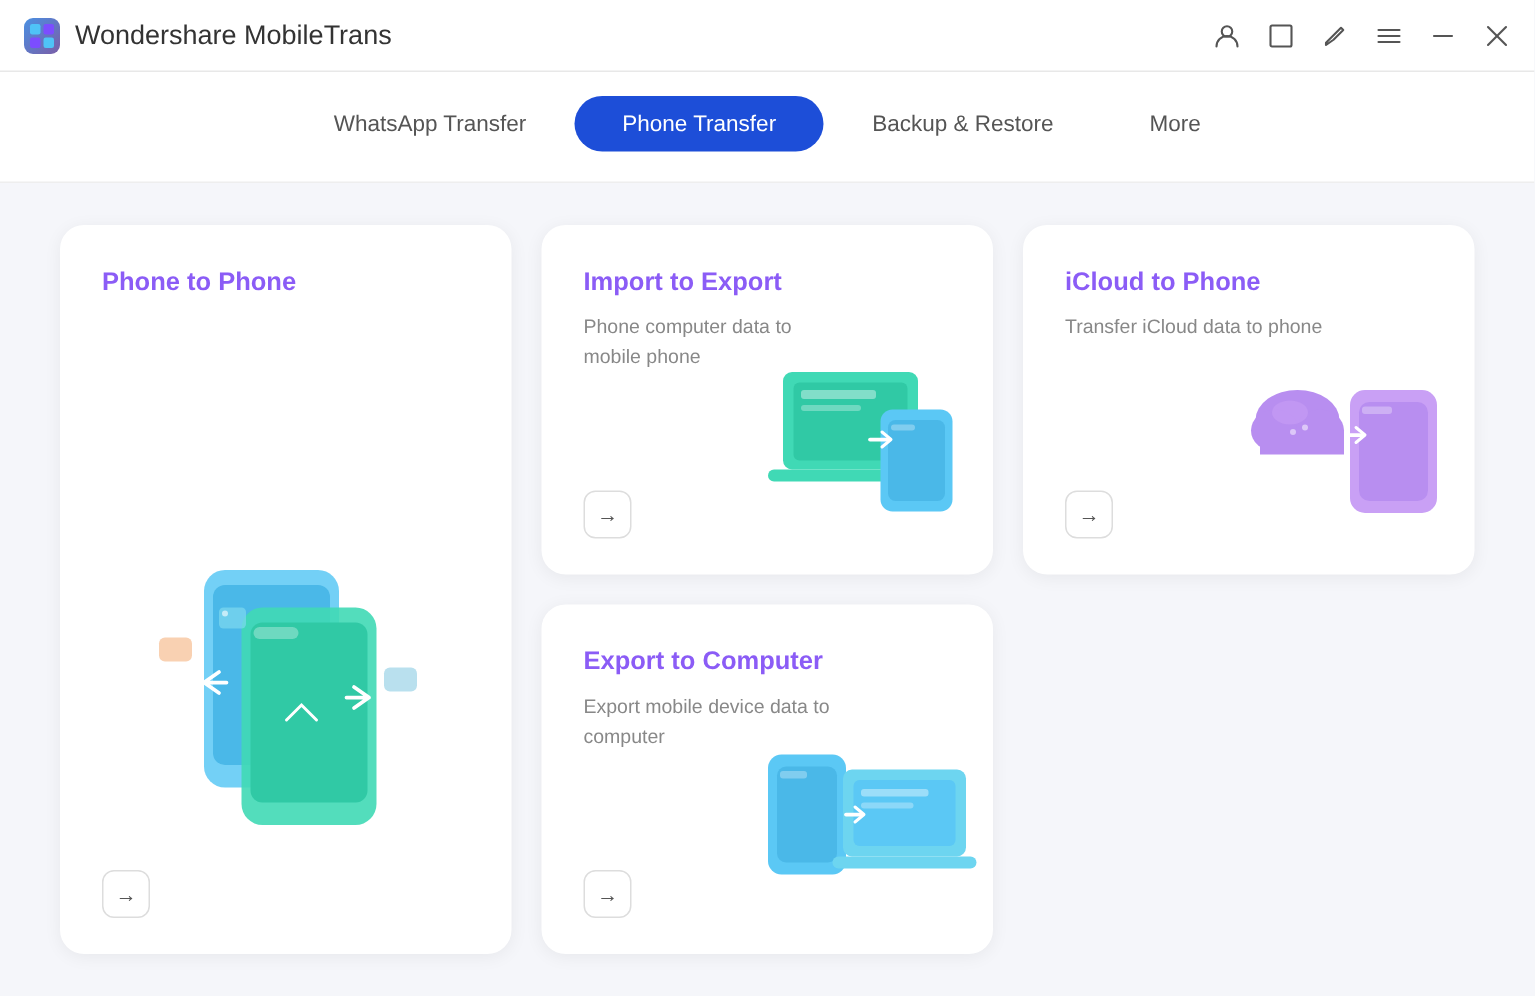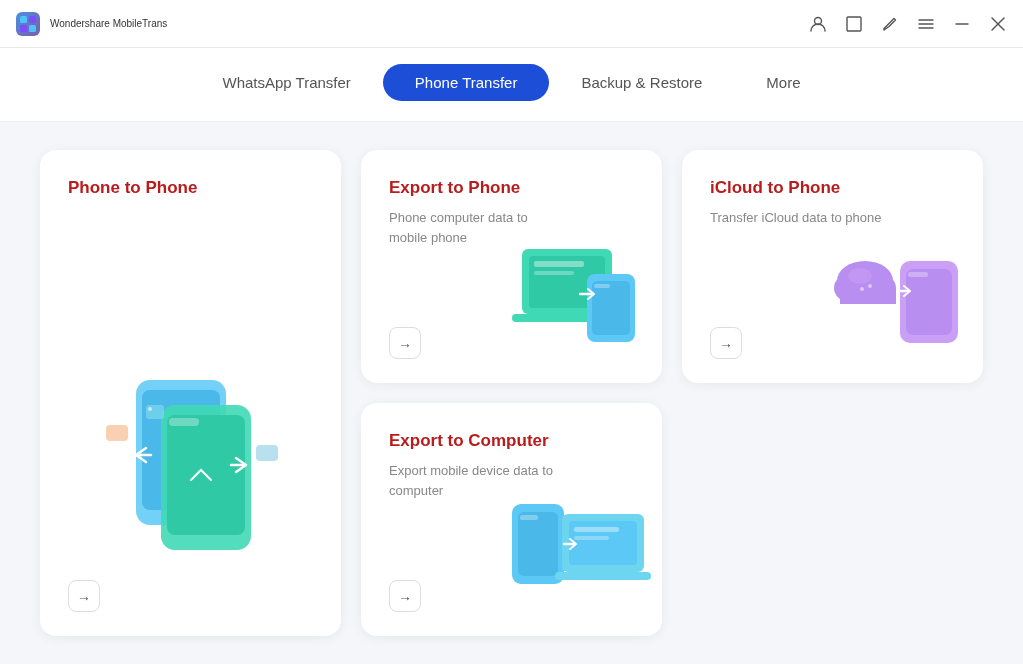--- a/index.html
+++ b/index.html
@@ -31,21 +31,21 @@
       border-radius: 6px;
       background: linear-gradient(135deg, #4a90e2, #7b5ea7);
       display: flex;
       align-items: center;
       justify-content: center;
       margin-right: 10px;
       flex-shrink: 0;
     }
 
     .app-title {
-      font-size: 10px;
+      font-size: 18px;
       color: #333;
       font-weight: 500;
       flex: 1;
     }
 
     .title-bar-controls {
       display: flex;
       gap: 18px;
       align-items: center;
     }
@@ -110,21 +110,21 @@
       transition: box-shadow 0.2s;
     }
 
     .card-large {
       grid-row: span 2;
     }
 
     .card-title {
       font-size: 17px;
       font-weight: 700;
-      color: #b91c1c;
+      color: #8b5cf6;
       margin-bottom: 10px;
     }
 
     .card-desc {
       font-size: 13px;
       color: #888;
       line-height: 1.5;
       max-width: 180px;
     }
 
@@ -228,21 +228,21 @@
         <circle cx="74" cy="59" r="2" fill="white" opacity="0.6"></circle>
 
         <path d="M115 130 L125 120 L135 130" stroke="white" stroke-width="2" fill="none" stroke-linecap="round"></path>
       </svg>
     </div>
 
     <div class="card-arrow">→</div>
   </div>
 
   <div class="card">
-    <div class="card-title">Export to Phone</div>
+    <div class="card-title">Import to Export</div>
     <div class="card-desc">Phone computer data to mobile phone</div>
 
     <div style="position:absolute; right:10px; bottom:30px;">
       <svg width="140" height="120" viewBox="0 0 140 120">
 
         <rect x="10" y="20" width="90" height="65" rx="6" fill="#40d9b5"></rect>
         <rect x="17" y="27" width="76" height="52" rx="4" fill="#30c9a5"></rect>
         <rect x="0" y="85" width="110" height="8" rx="4" fill="#40d9b5"></rect>
 
         <rect x="22" y="32" width="50" height="6" rx="2" fill="white" opacity="0.4"></rect>

